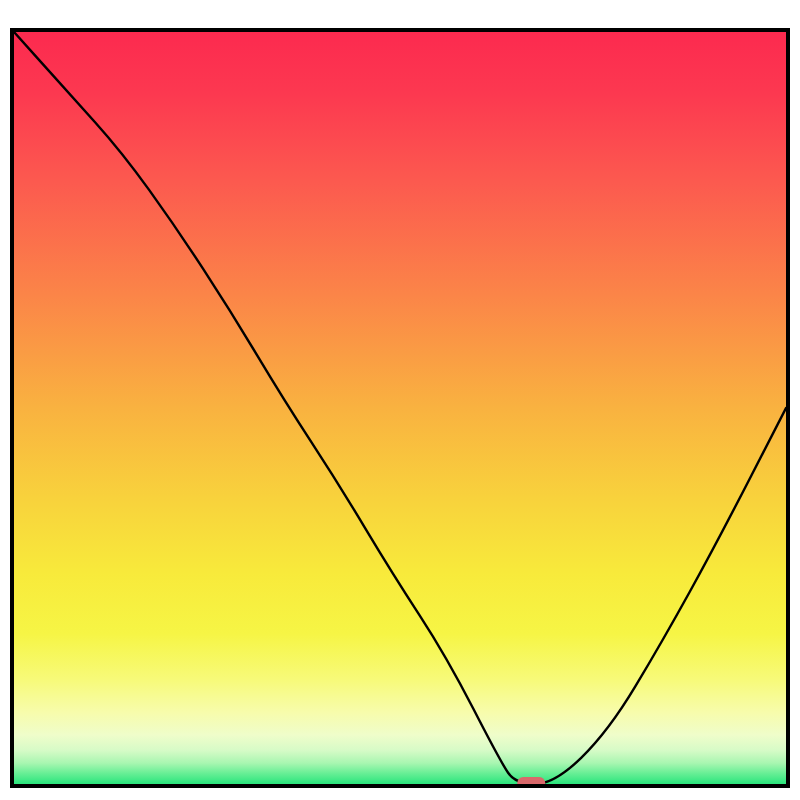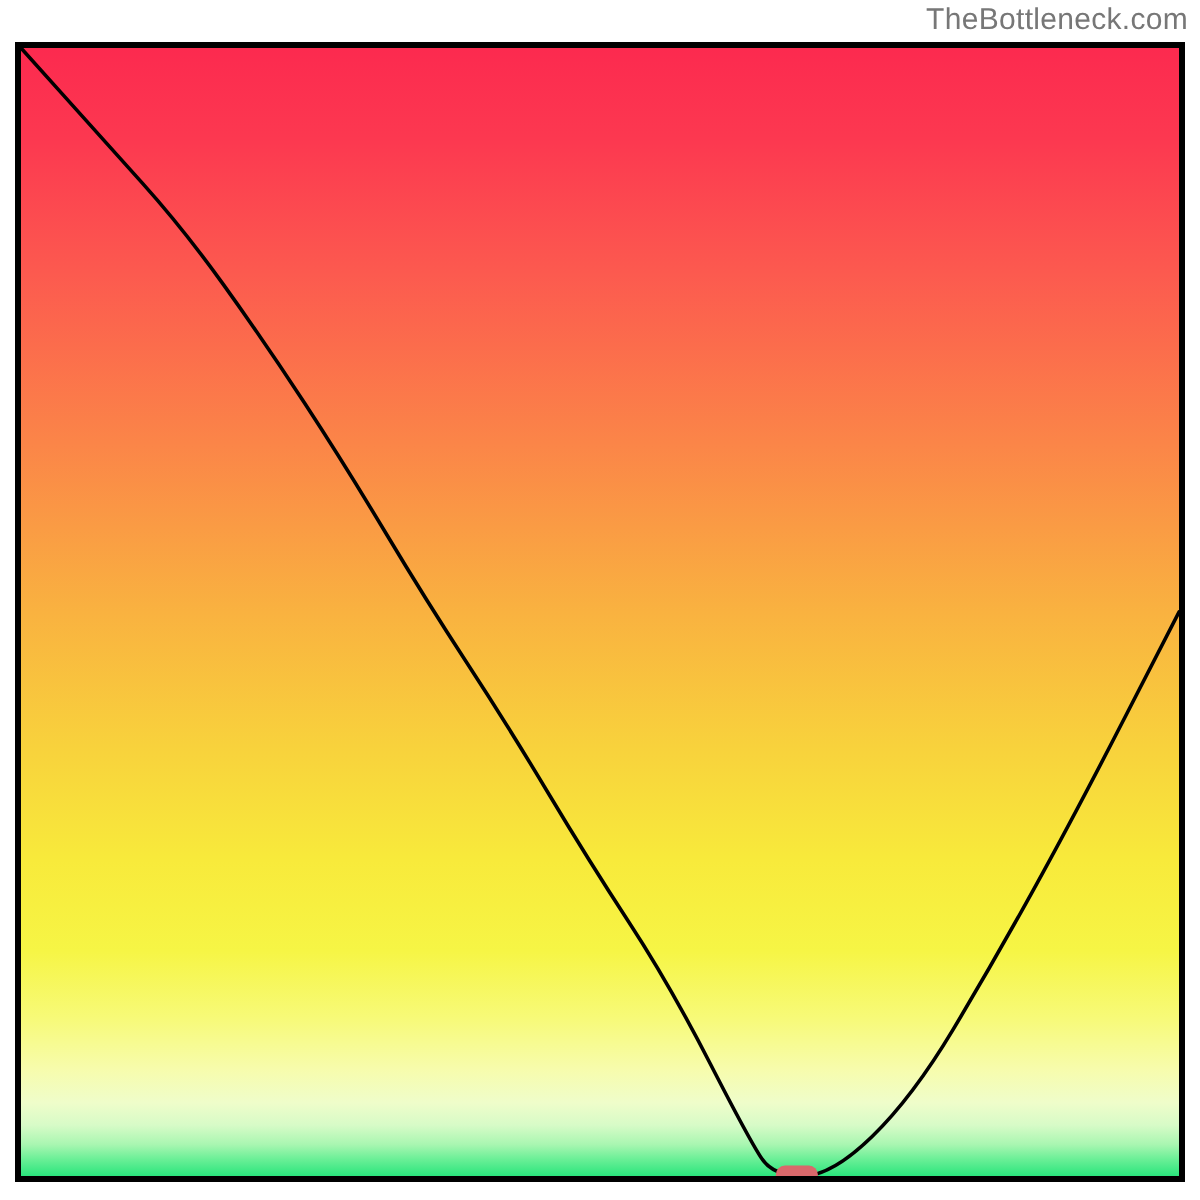--- a/index.html
+++ b/index.html
@@ -40,21 +40,20 @@
     top: 0;
     width: 100%;
     height: 100%;
     display: block;
   }
 </style>
 </head>
 <body>
 
 <div class="outer">
-  <div class="attribution">TheBottleneck.com</div>
   <div class="plot">
     <svg class="chart" viewBox="0 0 772 752" preserveAspectRatio="none">
       <defs>
         <linearGradient id="bg-grad" x1="0" y1="0" x2="0" y2="1">
             <stop offset="0%" stop-color="#fc2a4f"></stop>
             <stop offset="8%" stop-color="#fc3850"></stop>
             <stop offset="20%" stop-color="#fc5a4f"></stop>
             <stop offset="35%" stop-color="#fb8548"></stop>
             <stop offset="50%" stop-color="#f9b240"></stop>
             <stop offset="62%" stop-color="#f8d23c"></stop>

